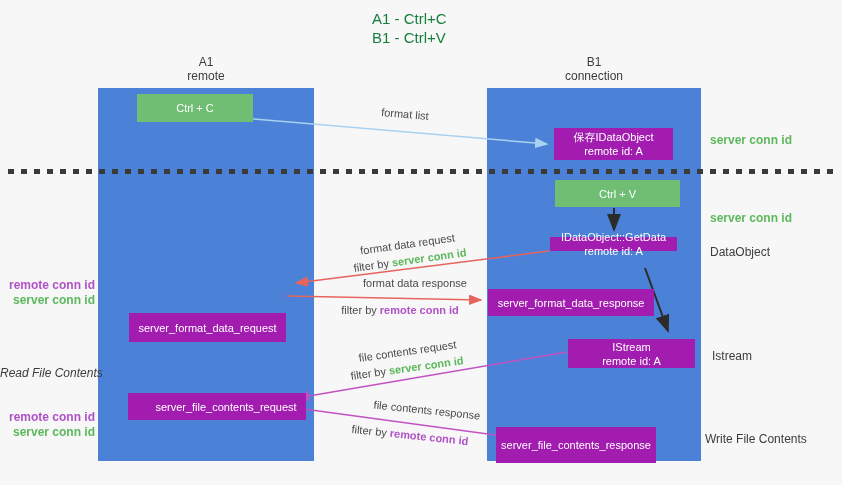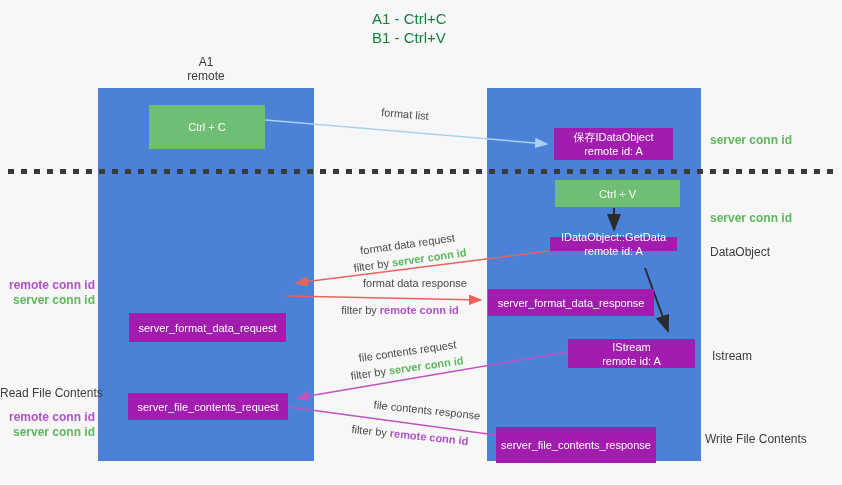--- a/index.html
+++ b/index.html
@@ -34,20 +34,24 @@
 
   <div class="abs title" style="left:372px;top:9px;">
     <div>A1 - Ctrl+C</div>
     <div>B1 - Ctrl+V</div>
   </div>
 
   <div class="abs lane-header" style="left:98px;top:55px;width:216px;">
     <div>A1</div>
     <div>remote</div>
   </div>
+  <div class="abs lane-header" style="left:487px;top:55px;width:214px;">
+    <div>B1</div>
+    <div>connection</div>
+  </div>
 
   <div class="lane" style="left:98px;top:88px;width:216px;height:373px;"></div>
   <div class="lane" style="left:487px;top:88px;width:214px;height:373px;"></div>
 
   <svg class="overlay" width="842" height="485" viewBox="0 0 842 485">
     <defs>
       <marker id="ah-blue" markerWidth="9" markerHeight="7" refX="8" refY="3.5" orient="auto">
           <path d="M0,0 L9,3.5 L0,7 z" fill="#a8d2ee"></path>
         </marker>
       <marker id="ah-black" markerWidth="9" markerHeight="7" refX="8" refY="3.5" orient="auto">
@@ -63,21 +67,21 @@
     <line x1="8" y1="171.5" x2="836" y2="171.5" stroke="#3a3a3a" stroke-width="5" stroke-dasharray="6 7"></line>
     <line x1="253" y1="119" x2="547" y2="144" stroke="#a8d2ee" stroke-width="1.5" marker-end="url(#ah-blue)"></line>
     <line x1="614" y1="208" x2="614" y2="230" stroke="#2b2b2b" stroke-width="2" marker-end="url(#ah-black)"></line>
     <line x1="645" y1="268" x2="668" y2="331" stroke="#2b2b2b" stroke-width="2" marker-end="url(#ah-black)"></line>
     <line x1="549" y1="251" x2="296" y2="283" stroke="#e8635c" stroke-width="1.5" marker-end="url(#ah-red)"></line>
     <line x1="287" y1="296" x2="481" y2="300" stroke="#e8635c" stroke-width="1.5" marker-end="url(#ah-red)"></line>
     <line x1="567" y1="352" x2="297" y2="398" stroke="#c252c2" stroke-width="1.5" marker-end="url(#ah-magenta)"></line>
     <line x1="289" y1="407" x2="518" y2="438" stroke="#c252c2" stroke-width="1.5" marker-end="url(#ah-magenta)"></line>
   </svg>
 
-  <div class="node green" style="left:137px;top:105px;width:116px;height:44px;margin-left:12px;">
+  <div class="node green" style="left:137px;top:94px;width:116px;height:28px;">
     <span>Ctrl + C</span>
   </div>
 
   <div class="node orange" style="left:554px;top:128px;width:119px;height:32px;">
     <span>保存IDataObject</span>
     <span>remote id: A</span>
   </div>
 
   <div class="node green" style="left:555px;top:180px;width:125px;height:27px;">
     <span>Ctrl + V</span>
@@ -94,21 +98,21 @@
 
   <div class="node orange" style="left:488px;top:289px;width:166px;height:27px;">
     <span>server_format_data_response</span>
   </div>
 
   <div class="node orange" style="left:568px;top:339px;width:127px;height:29px;">
     <span>IStream</span>
     <span>remote id: A</span>
   </div>
 
-  <div class="node orange" style="left:128px;top:393px;width:160px;height:27px;">
+  <div class="node orange" style="left:128px;top:393px;width:160px;height:27px;padding-left:18px;">
     <span>server_file_contents_request</span>
   </div>
 
   <div class="node orange" style="left:496px;top:427px;width:160px;height:36px;align-items:center;">
     <span>server_file_contents_response</span>
   </div>
 
   <div class="elabel tilt-dn-sm" style="left:355px;top:108px;width:100px;">
     <span>format list</span>
   </div>
@@ -142,21 +146,21 @@
   </div>
   <div class="elabel tilt-dn" style="left:345px;top:429px;width:130px;">
     <span>filter by</span>
     <span class="purple-t">remote conn id</span>
   </div>
 
   <div class="margin-label right-align" style="left:0;top:278px;width:95px;font-weight:bold;">
     <div class="purple-t">remote conn id</div>
     <div class="green-t">server conn id</div>
   </div>
-  <div class="margin-label right-align" style="left:0;top:386px;width:75px;">Read File Contents</div>
+  <div class="margin-label right-align" style="left:0;top:366px;width:75px;font-style:italic;">Read File Contents</div>
   <div class="margin-label right-align" style="left:0;top:410px;width:95px;font-weight:bold;">
     <div class="purple-t">remote conn id</div>
     <div class="green-t">server conn id</div>
   </div>
 
   <div class="margin-label green-t" style="left:710px;top:133px;">server conn id</div>
   <div class="margin-label green-t" style="left:710px;top:211px;">server conn id</div>
   <div class="margin-label" style="left:710px;top:245px;">DataObject</div>
   <div class="margin-label" style="left:712px;top:349px;">Istream</div>
   <div class="margin-label" style="left:705px;top:432px;">Write File Contents</div>

